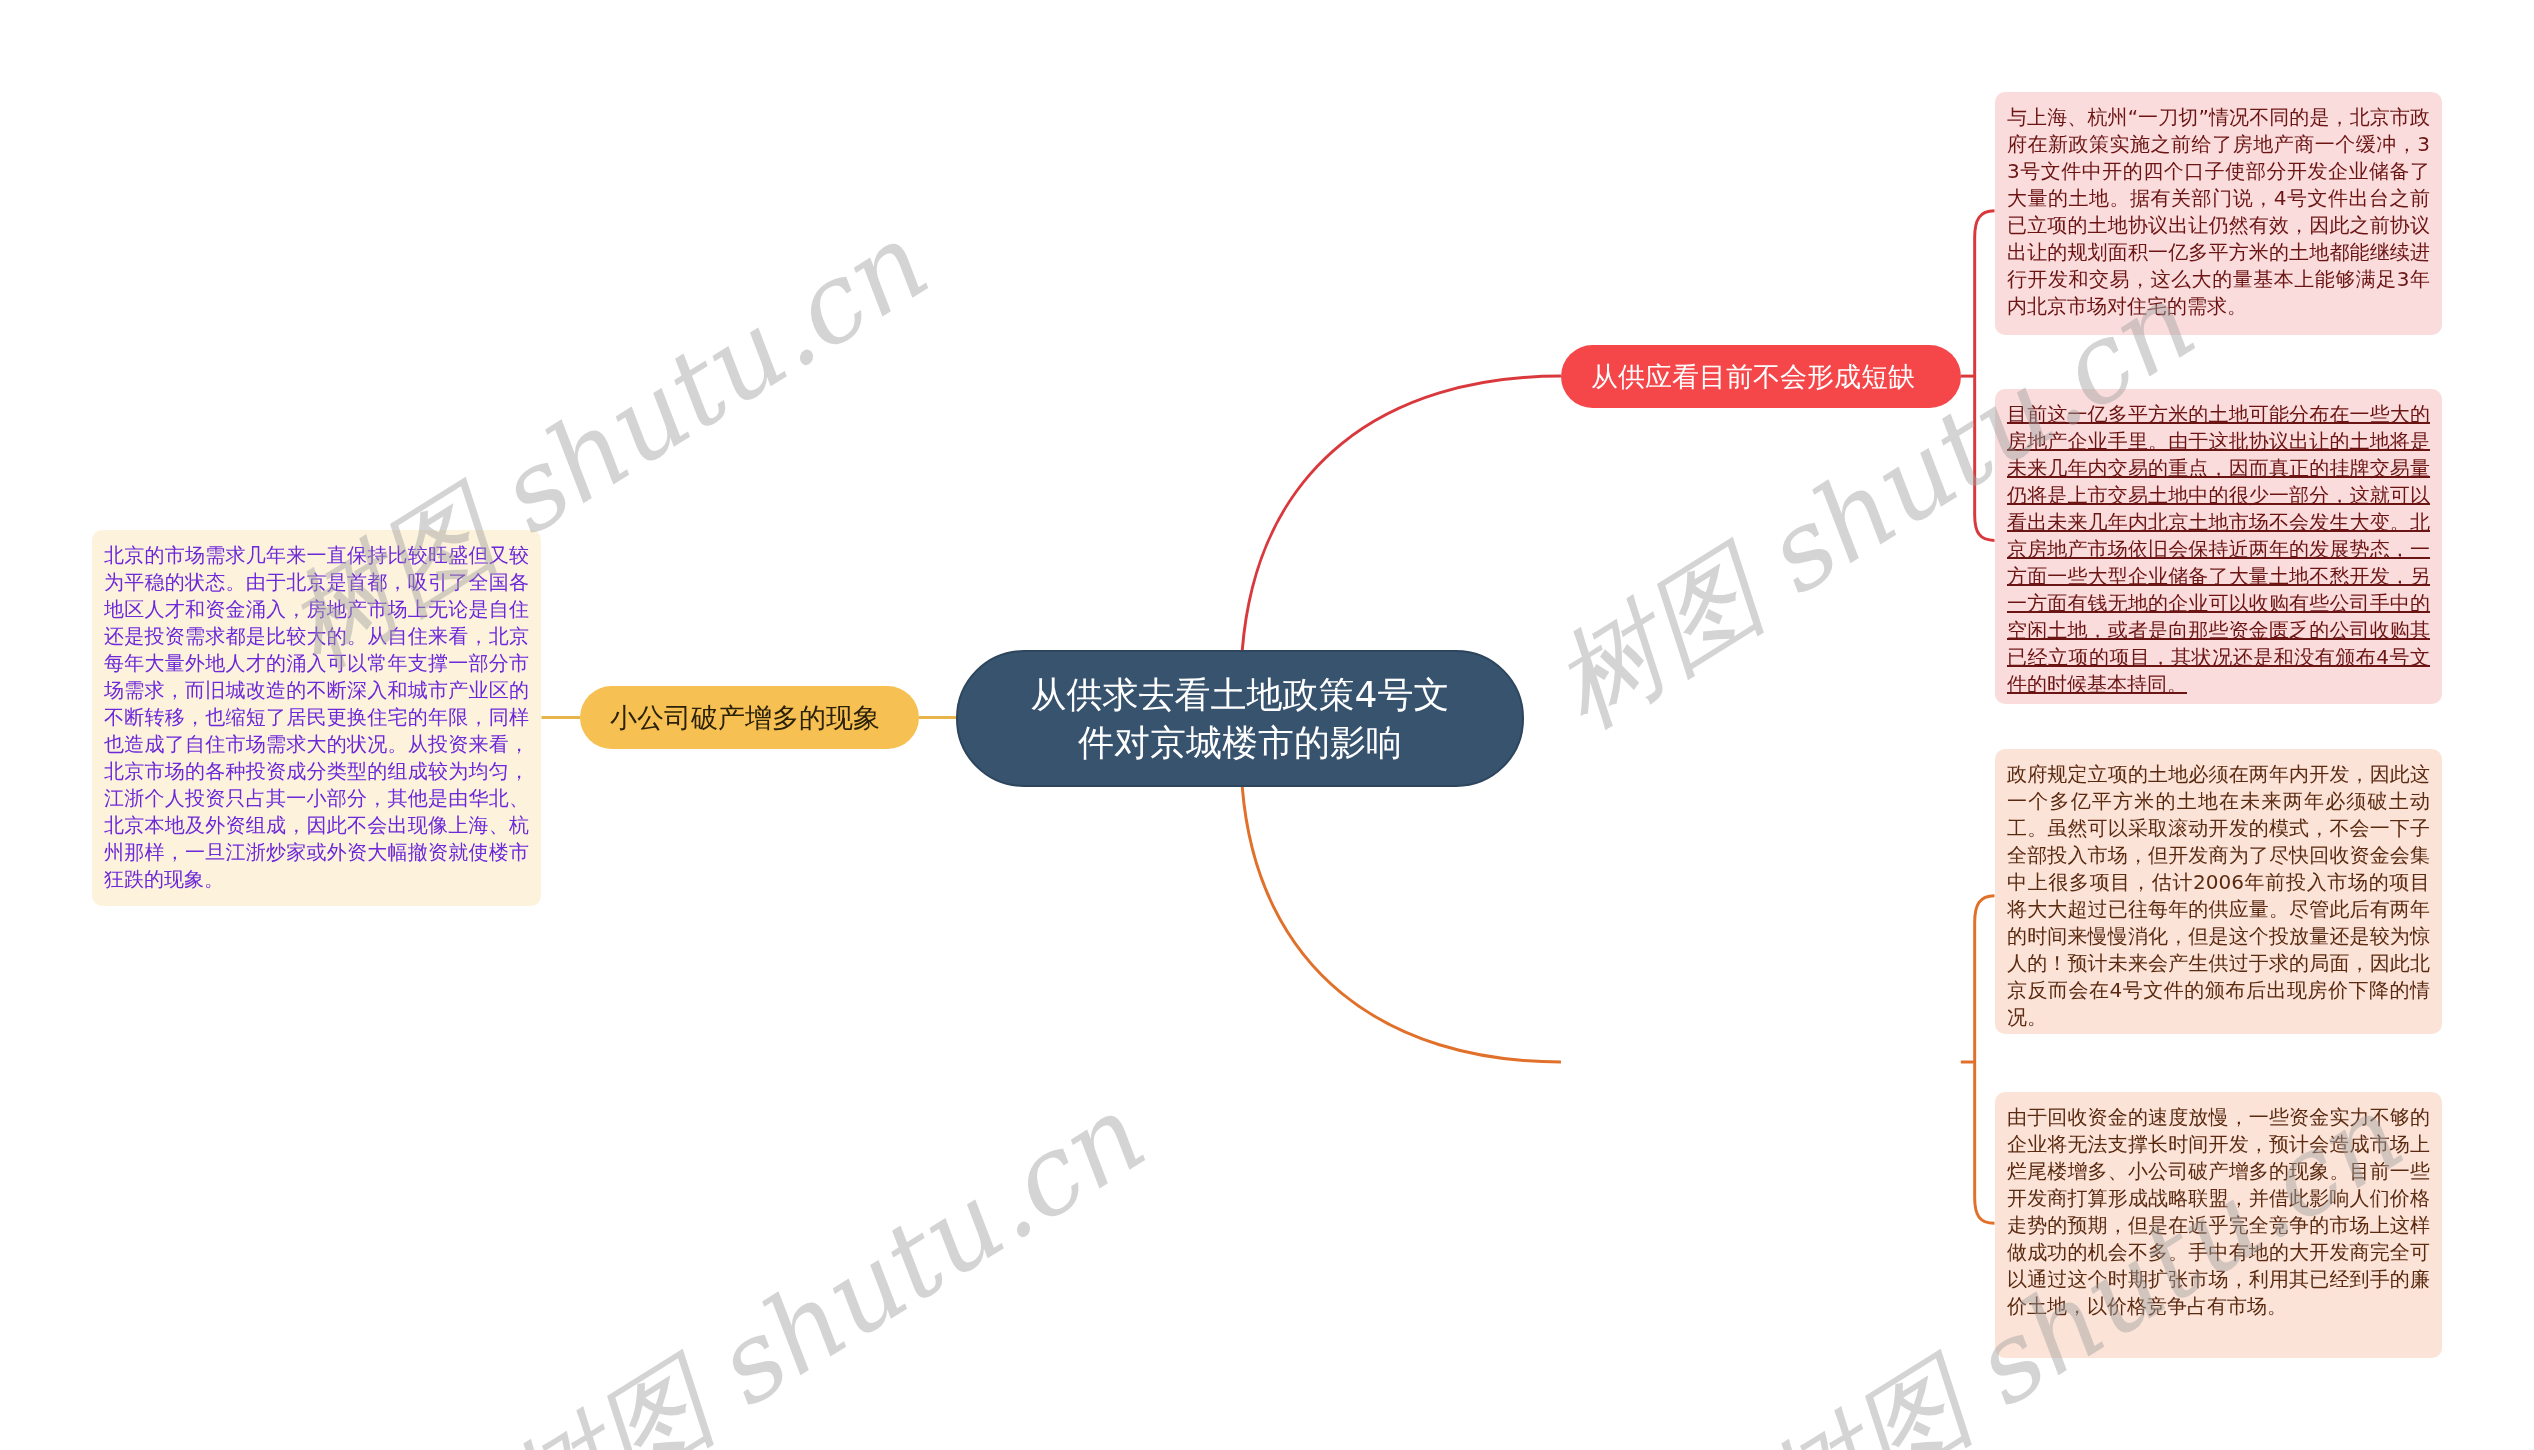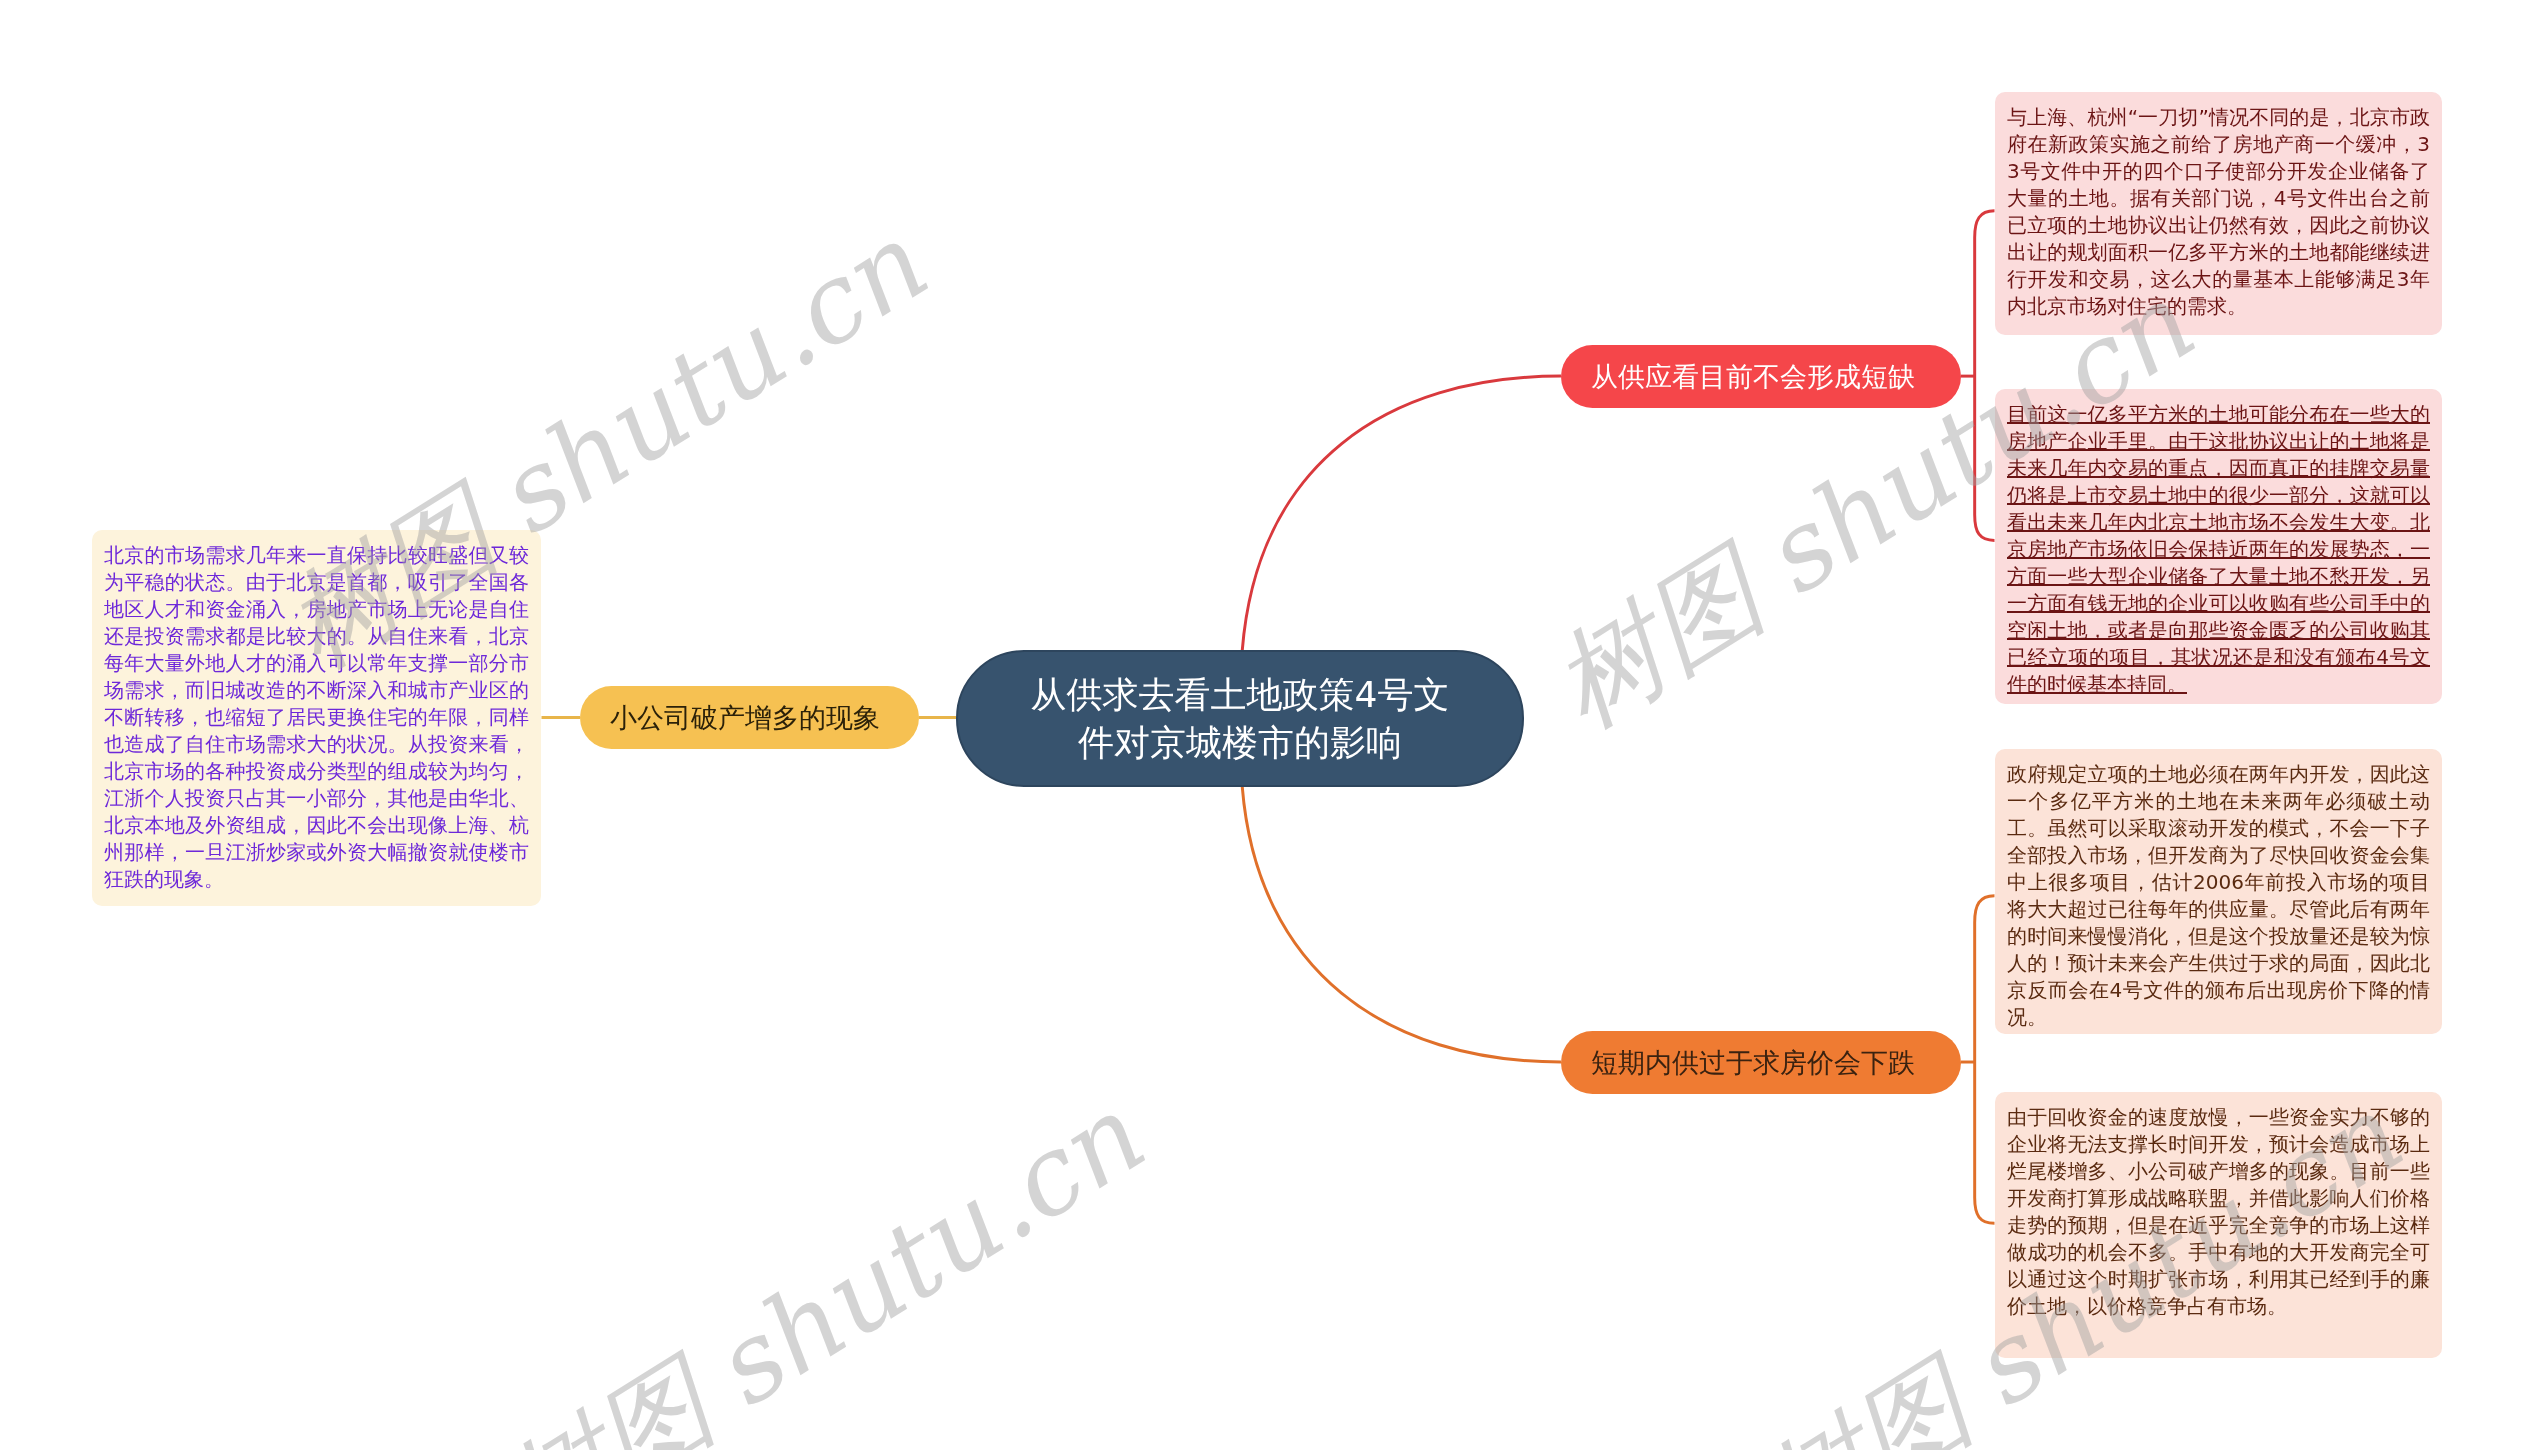--- a/index.html
+++ b/index.html
@@ -91,23 +91,20 @@
   </svg>
 
   <div class="node root">
     <span>从供求去看土地政策4号文件对京城楼市的影响</span>
   </div>
 
   <div class="node branch supply">
     <span>从供应看目前不会形成短缺</span>
   </div>
 
-  <div class="node branch short">
-    <span>短期内供过于求房价会下跌</span>
-  </div>
 
   <div class="node branch demand">
     <span>小公司破产增多的现象</span>
   </div>
 
   <div class="leaf red leaf1">
     <span>与上海、杭州“一刀切”情况不同的是，北京市政府在新政策实施之前给了房地产商一个缓冲，33号文件中开的四个口子使部分开发企业储备了大量的土地。据有关部门说，4号文件出台之前已立项的土地协议出让仍然有效，因此之前协议出让的规划面积一亿多平方米的土地都能继续进行开发和交易，这么大的量基本上能够满足3年内北京市场对住宅的需求。</span>
   </div>
   <div class="leaf red leaf2">
     <span>目前这一亿多平方米的土地可能分布在一些大的房地产企业手里。由于这批协议出让的土地将是未来几年内交易的重点，因而真正的挂牌交易量仍将是上市交易土地中的很少一部分，这就可以看出未来几年内北京土地市场不会发生大变。北京房地产市场依旧会保持近两年的发展势态，一方面一些大型企业储备了大量土地不愁开发，另一方面有钱无地的企业可以收购有些公司手中的空闲土地，或者是向那些资金匮乏的公司收购其已经立项的项目，其状况还是和没有颁布4号文件的时候基本持同。</span>

